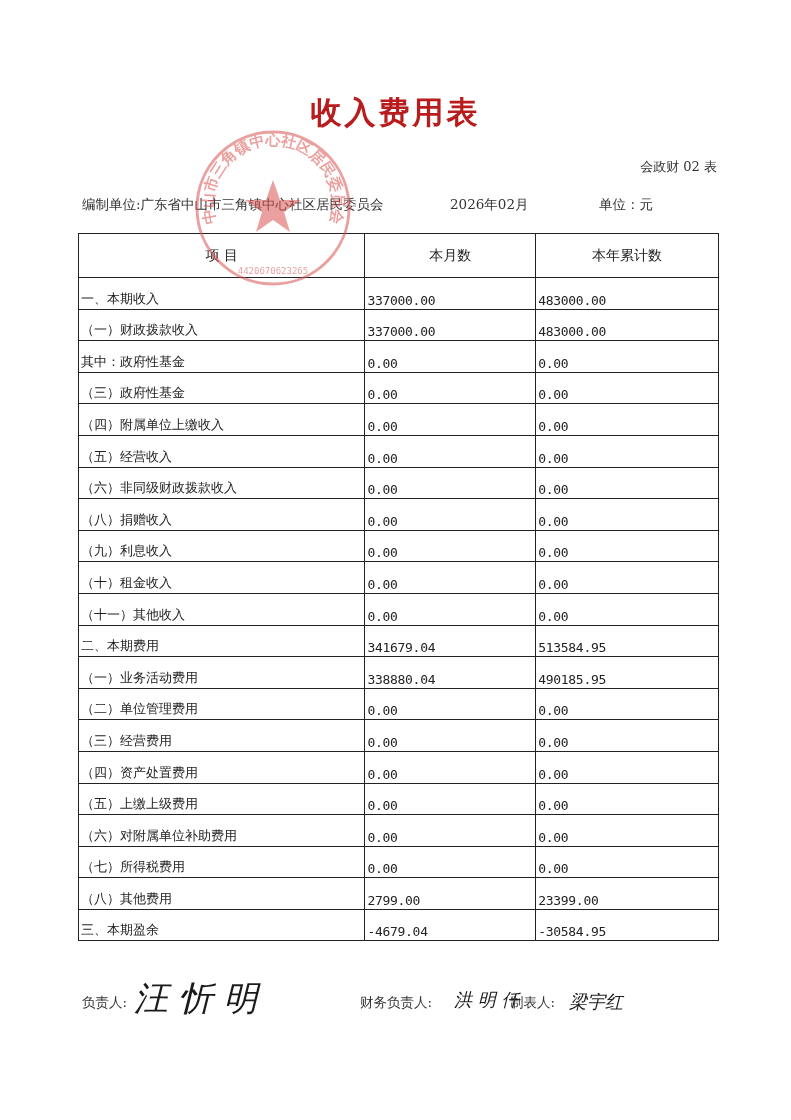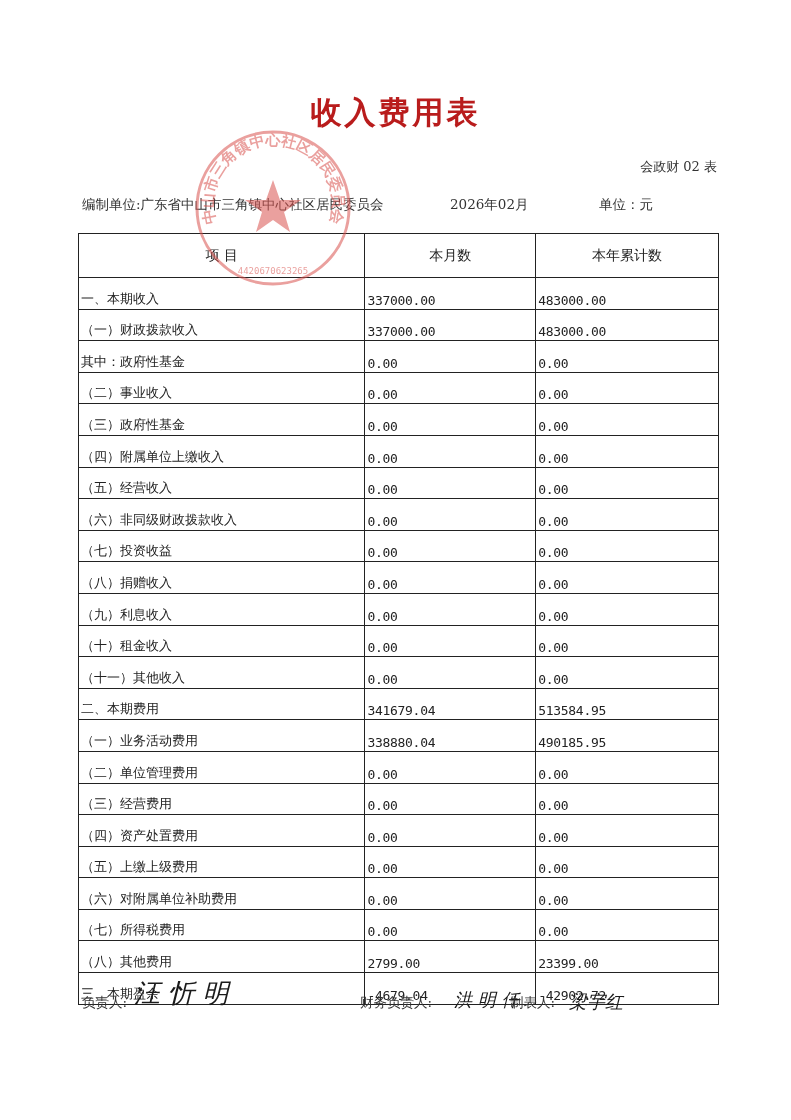--- a/index.html
+++ b/index.html
@@ -18,21 +18,21 @@
   table.report th { font-family: "DejaVu Sans", sans-serif; font-weight: normal; font-size: 14px; text-align: center; height: 31px; vertical-align: bottom; padding-bottom: 12px; }
   table.report td { font-size: 13px; padding-bottom: 1px; }
   td.num { font-family: "DejaVu Sans Mono", "Liberation Mono", monospace; font-size: 12.5px; letter-spacing: -0.3px; }
   col.c1 { width: 287px; } col.c2 { width: 171px; } col.c3 { width: 183px; }
   .signs { position: absolute; top: 986px; left: 82px; width: 640px; height: 50px; font-size: 13.5px; color: #333; }
   .signs .sig { position: absolute; top: 8px; white-space: nowrap; }
   .sig-head { left: 0; }
   .sig-fin { left: 278px; }
   .sig-maker { left: 428px; }
   .hand { font-family: "DejaVu Sans", sans-serif; font-style: italic; color: #1a1a1a; }
-  .hand-1 { font-size: 26px; position: absolute; left: 52px; top: -10px; }
+  .hand-1 { font-size: 34px; position: absolute; left: 52px; top: -10px; }
   .hand-2 { font-size: 18px; position: absolute; left: 372px; top: 2px; }
   .hand-3 { font-size: 18px; position: absolute; left: 487px; top: 4px; }
   .stamp { position: absolute; left: 193px; top: 128px; width: 160px; height: 160px; pointer-events: none; opacity: 0.55; }
 </style>
 </head>
 <body>
 
 <div class="title">收入费用表</div>
 <div class="form-code">会政财 02 表</div>
 
@@ -65,46 +65,36 @@
         <td>（一）财政拨款收入</td>
         <td class="num">337000.00</td>
         <td class="num">483000.00</td>
       </tr>
       <tr>
         <td>其中：政府性基金</td>
         <td class="num">0.00</td>
         <td class="num">0.00</td>
       </tr>
       <tr>
-        <td>（二）事业收入</td>
-        <td class="num">0.00</td>
-        <td class="num">0.00</td>
-      </tr>
-      <tr>
         <td>（三）政府性基金</td>
         <td class="num">0.00</td>
         <td class="num">0.00</td>
       </tr>
       <tr>
         <td>（四）附属单位上缴收入</td>
         <td class="num">0.00</td>
         <td class="num">0.00</td>
       </tr>
       <tr>
         <td>（五）经营收入</td>
         <td class="num">0.00</td>
         <td class="num">0.00</td>
       </tr>
       <tr>
         <td>（六）非同级财政拨款收入</td>
-        <td class="num">0.00</td>
-        <td class="num">0.00</td>
-      </tr>
-      <tr>
-        <td>（七）投资收益</td>
         <td class="num">0.00</td>
         <td class="num">0.00</td>
       </tr>
       <tr>
         <td>（八）捐赠收入</td>
         <td class="num">0.00</td>
         <td class="num">0.00</td>
       </tr>
       <tr>
         <td>（九）利息收入</td>
@@ -162,21 +152,21 @@
         <td class="num">0.00</td>
       </tr>
       <tr>
         <td>（八）其他费用</td>
         <td class="num">2799.00</td>
         <td class="num">23399.00</td>
       </tr>
       <tr>
         <td>三、本期盈余</td>
         <td class="num">-4679.04</td>
-        <td class="num">-42902.72</td>
+        <td class="num">-30584.95</td>
       </tr>
     </tbody>
 </table>
 
 <svg class="stamp" viewBox="0 0 160 160">
   <defs>
     <path id="arcTop" d="M 22 92 A 60 60 0 1 1 138 92"></path>
   </defs>
   <circle cx="80" cy="80" r="76" fill="none" stroke="#d9534f" stroke-width="3"></circle>
   <text font-size="15" fill="#d9534f" font-family="DejaVu Sans, sans-serif" font-weight="bold">

